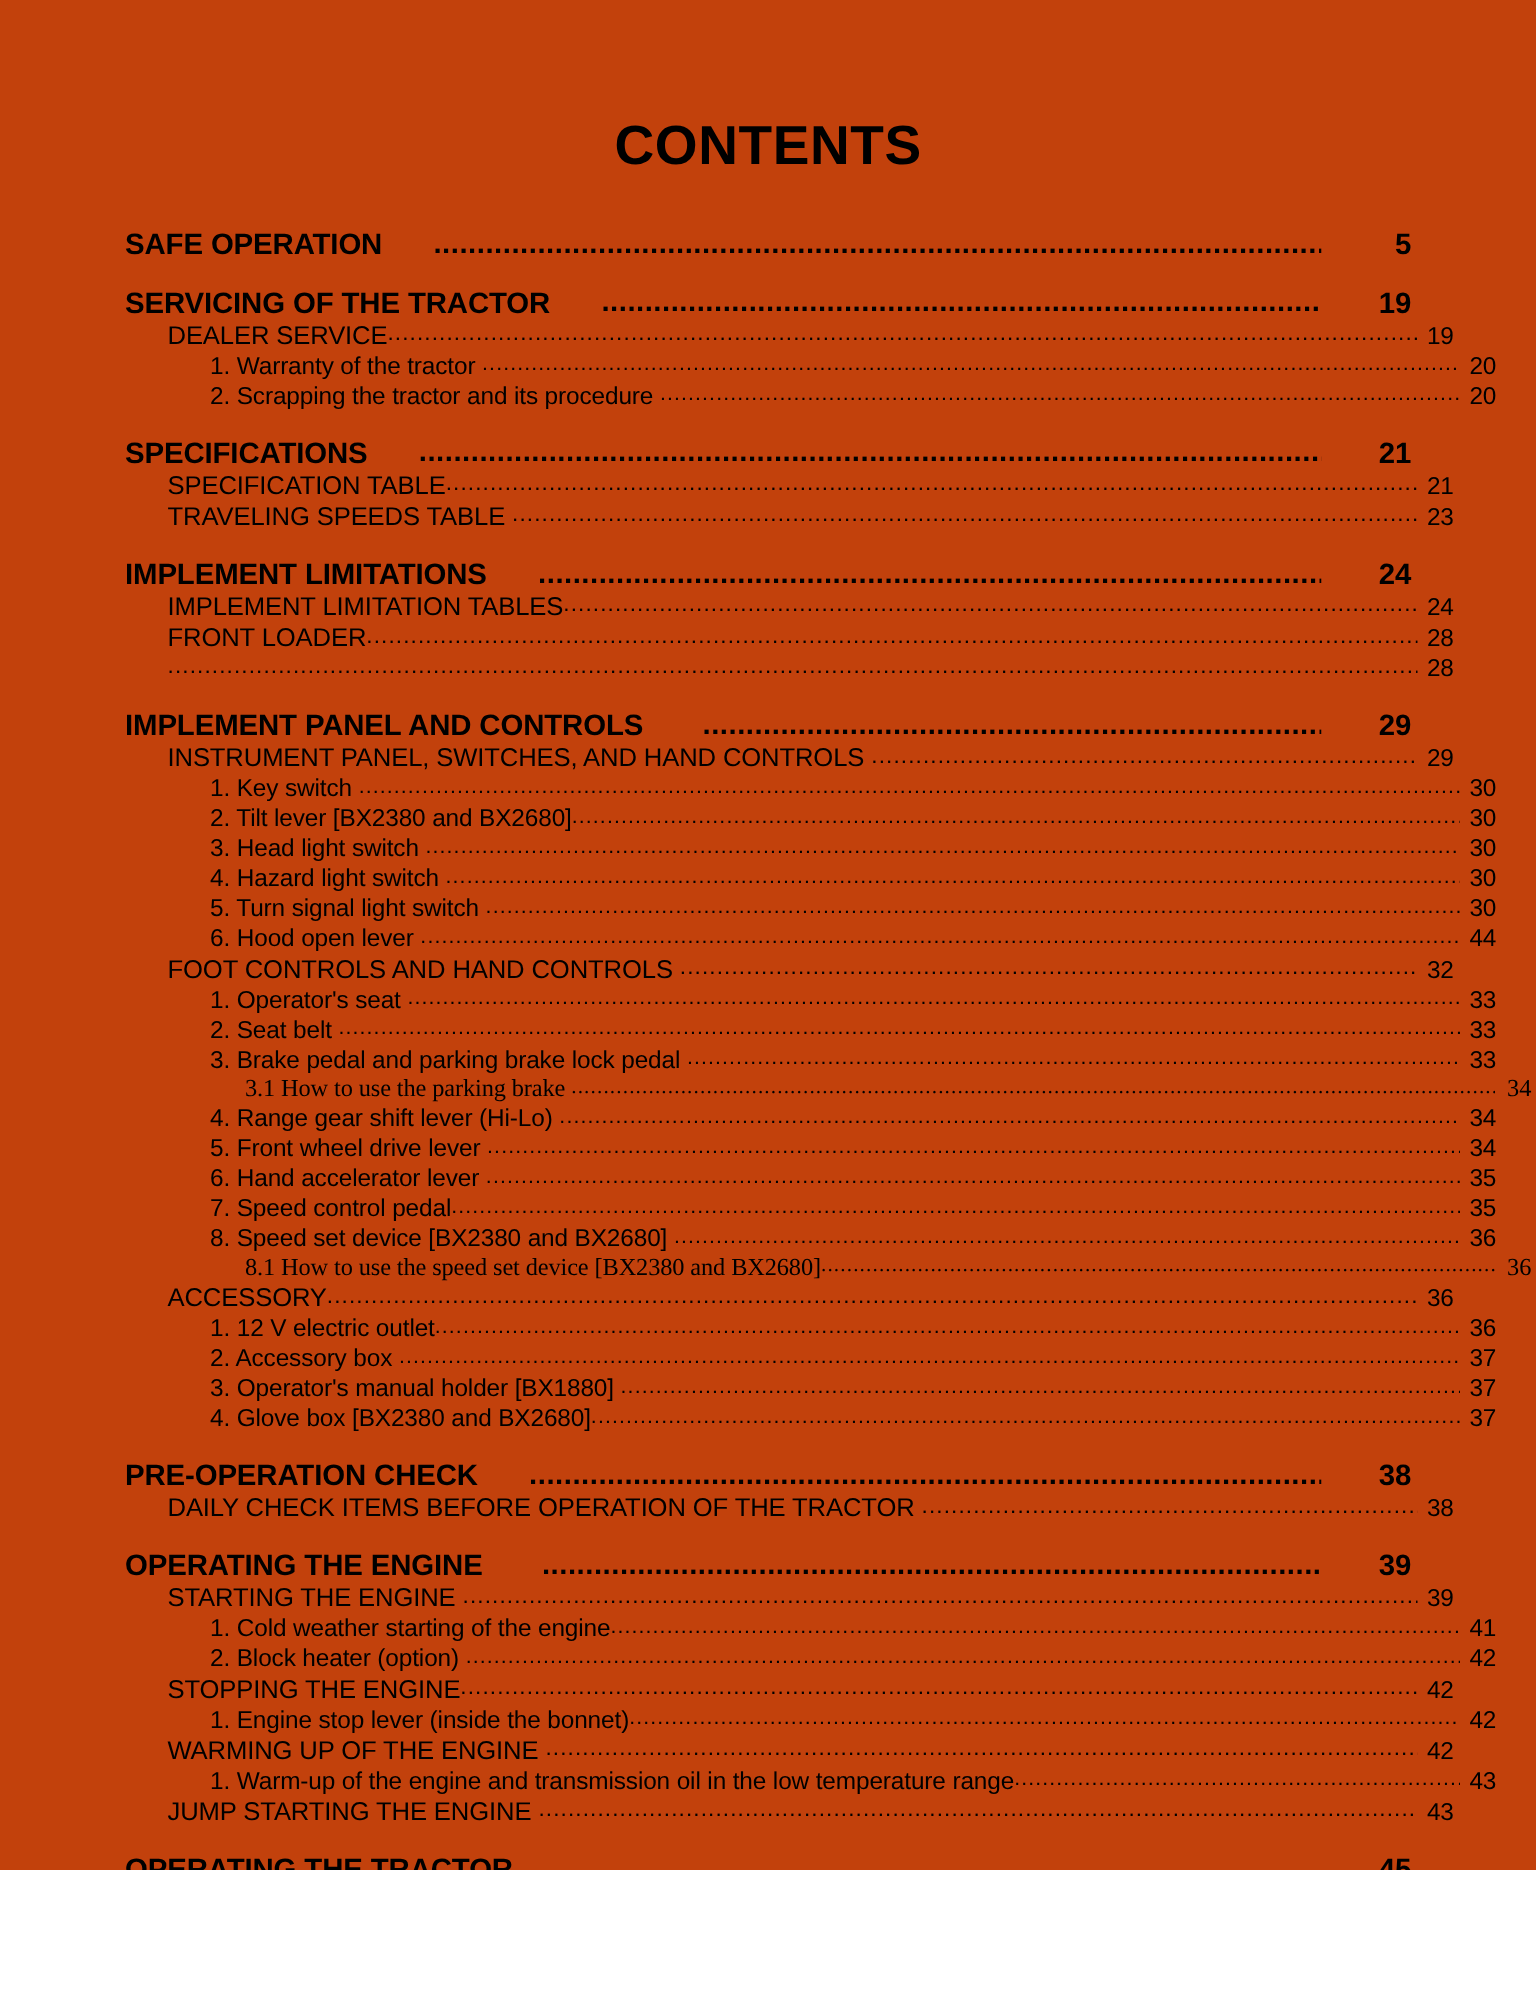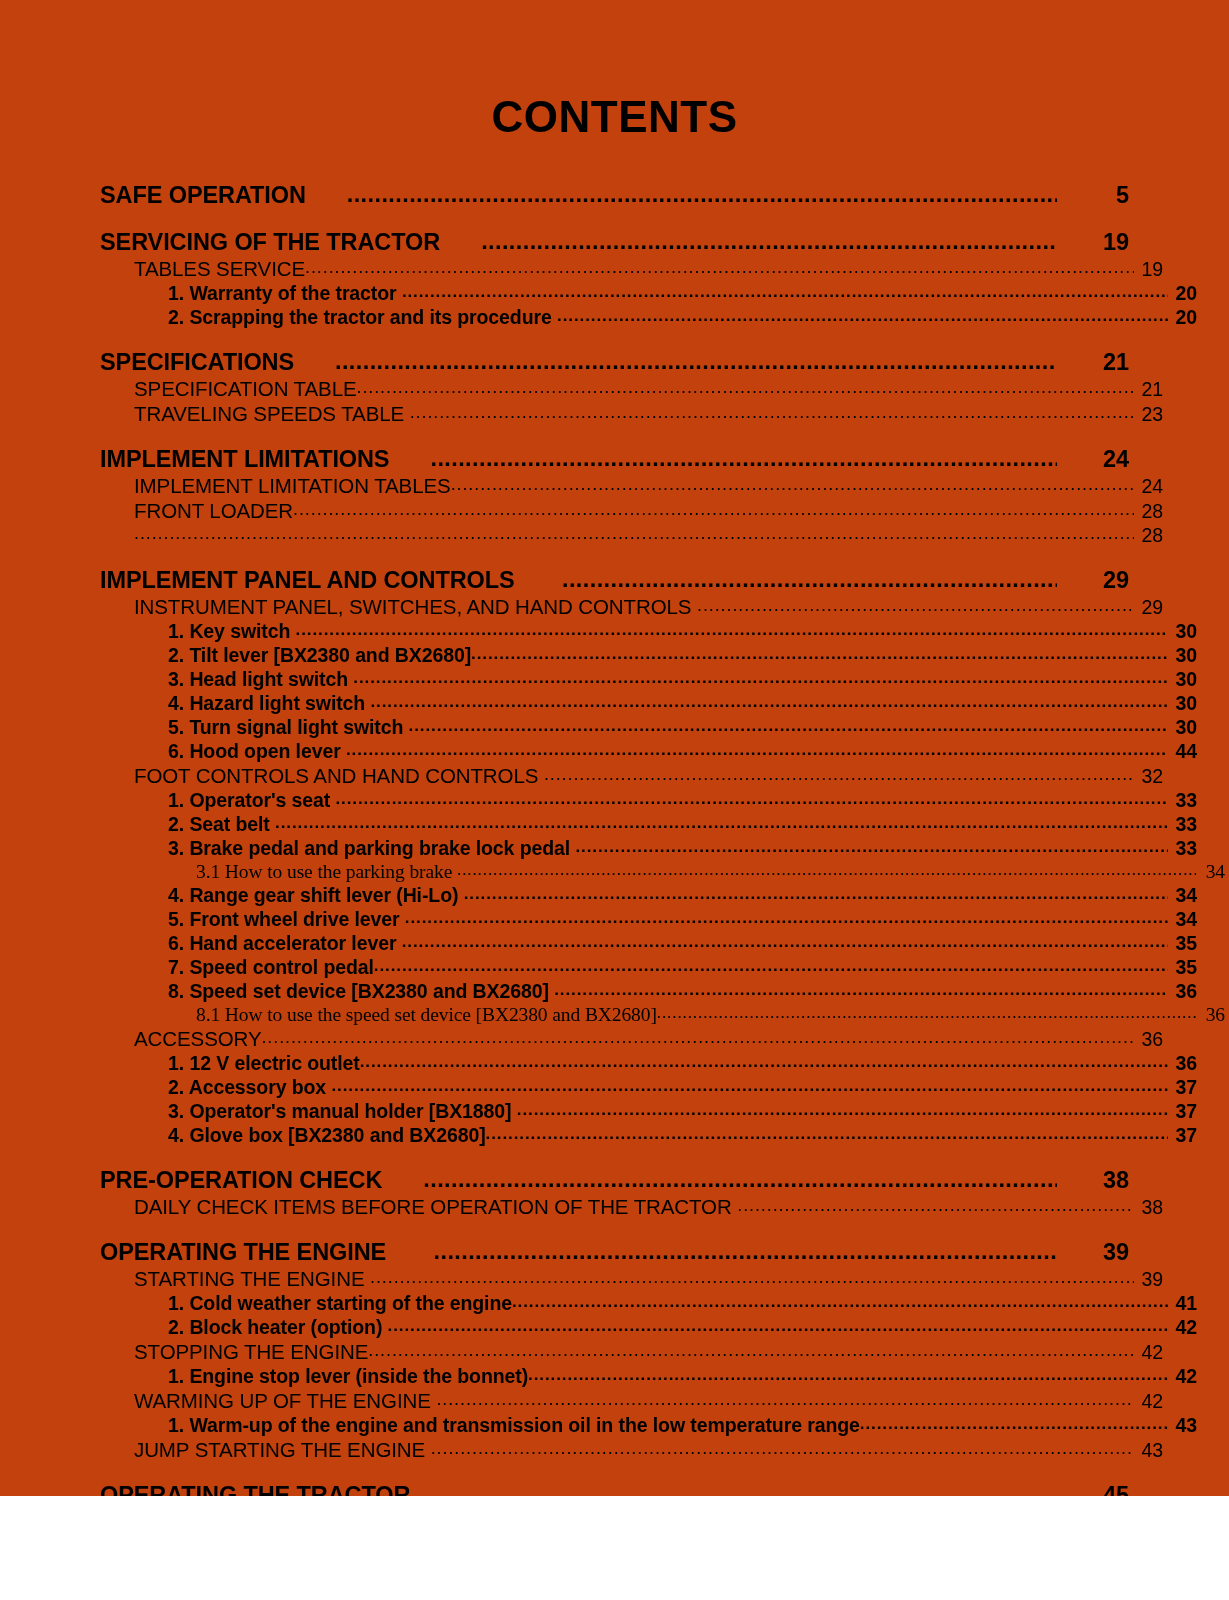--- a/index.html
+++ b/index.html
@@ -83,21 +83,21 @@
     margin-top: 1px;
     margin-bottom: 1px;
     letter-spacing: -0.1px;
   }
   .lvl2 .toc-leader { letter-spacing: 0.9px; font-size: 18px; position: relative; top: -3px; }
   .lvl2 .toc-page { min-width: 28px; font-size: 19.5px; }
 
   
   .lvl3 {
     font-size: 19.5px;
-    font-weight: bold;
+    font-weight: normal;
     margin-left: 68px;
     margin-top: 1px;
     margin-bottom: 1px;
     letter-spacing: -0.1px;
     justify-content: center;
   }
   .lvl3 .toc-leader { letter-spacing: 0.9px; font-size: 17px; position: relative; top: -3px; }
   .lvl3 .toc-page { min-width: 28px; }
 
   
@@ -149,21 +149,21 @@
         <span class="toc-label">SAFE OPERATION</span>
         <span class="toc-leader">............................................................................................................................................................................................................................................................................................................</span>
         <span class="toc-page">5</span>
       </div>
       <div class="toc-entry lvl1 gap-before">
         <span class="toc-label">SERVICING OF THE TRACTOR</span>
         <span class="toc-leader">............................................................................................................................................................................................................................................................................................................</span>
         <span class="toc-page">19</span>
       </div>
       <div class="toc-entry lvl2">
-        <span class="toc-label">TABLES SERVICE</span>
+        <span class="toc-label">DEALER SERVICE</span>
         <span class="toc-leader">............................................................................................................................................................................................................................................................................................................</span>
         <span class="toc-page">19</span>
       </div>
       <div class="toc-entry lvl3">
         <span class="toc-label">1. Warranty of the tractor </span>
         <span class="toc-leader">............................................................................................................................................................................................................................................................................................................</span>
         <span class="toc-page">20</span>
       </div>
       <div class="toc-entry lvl3">
         <span class="toc-label">2. Scrapping the tractor and its procedure </span>

